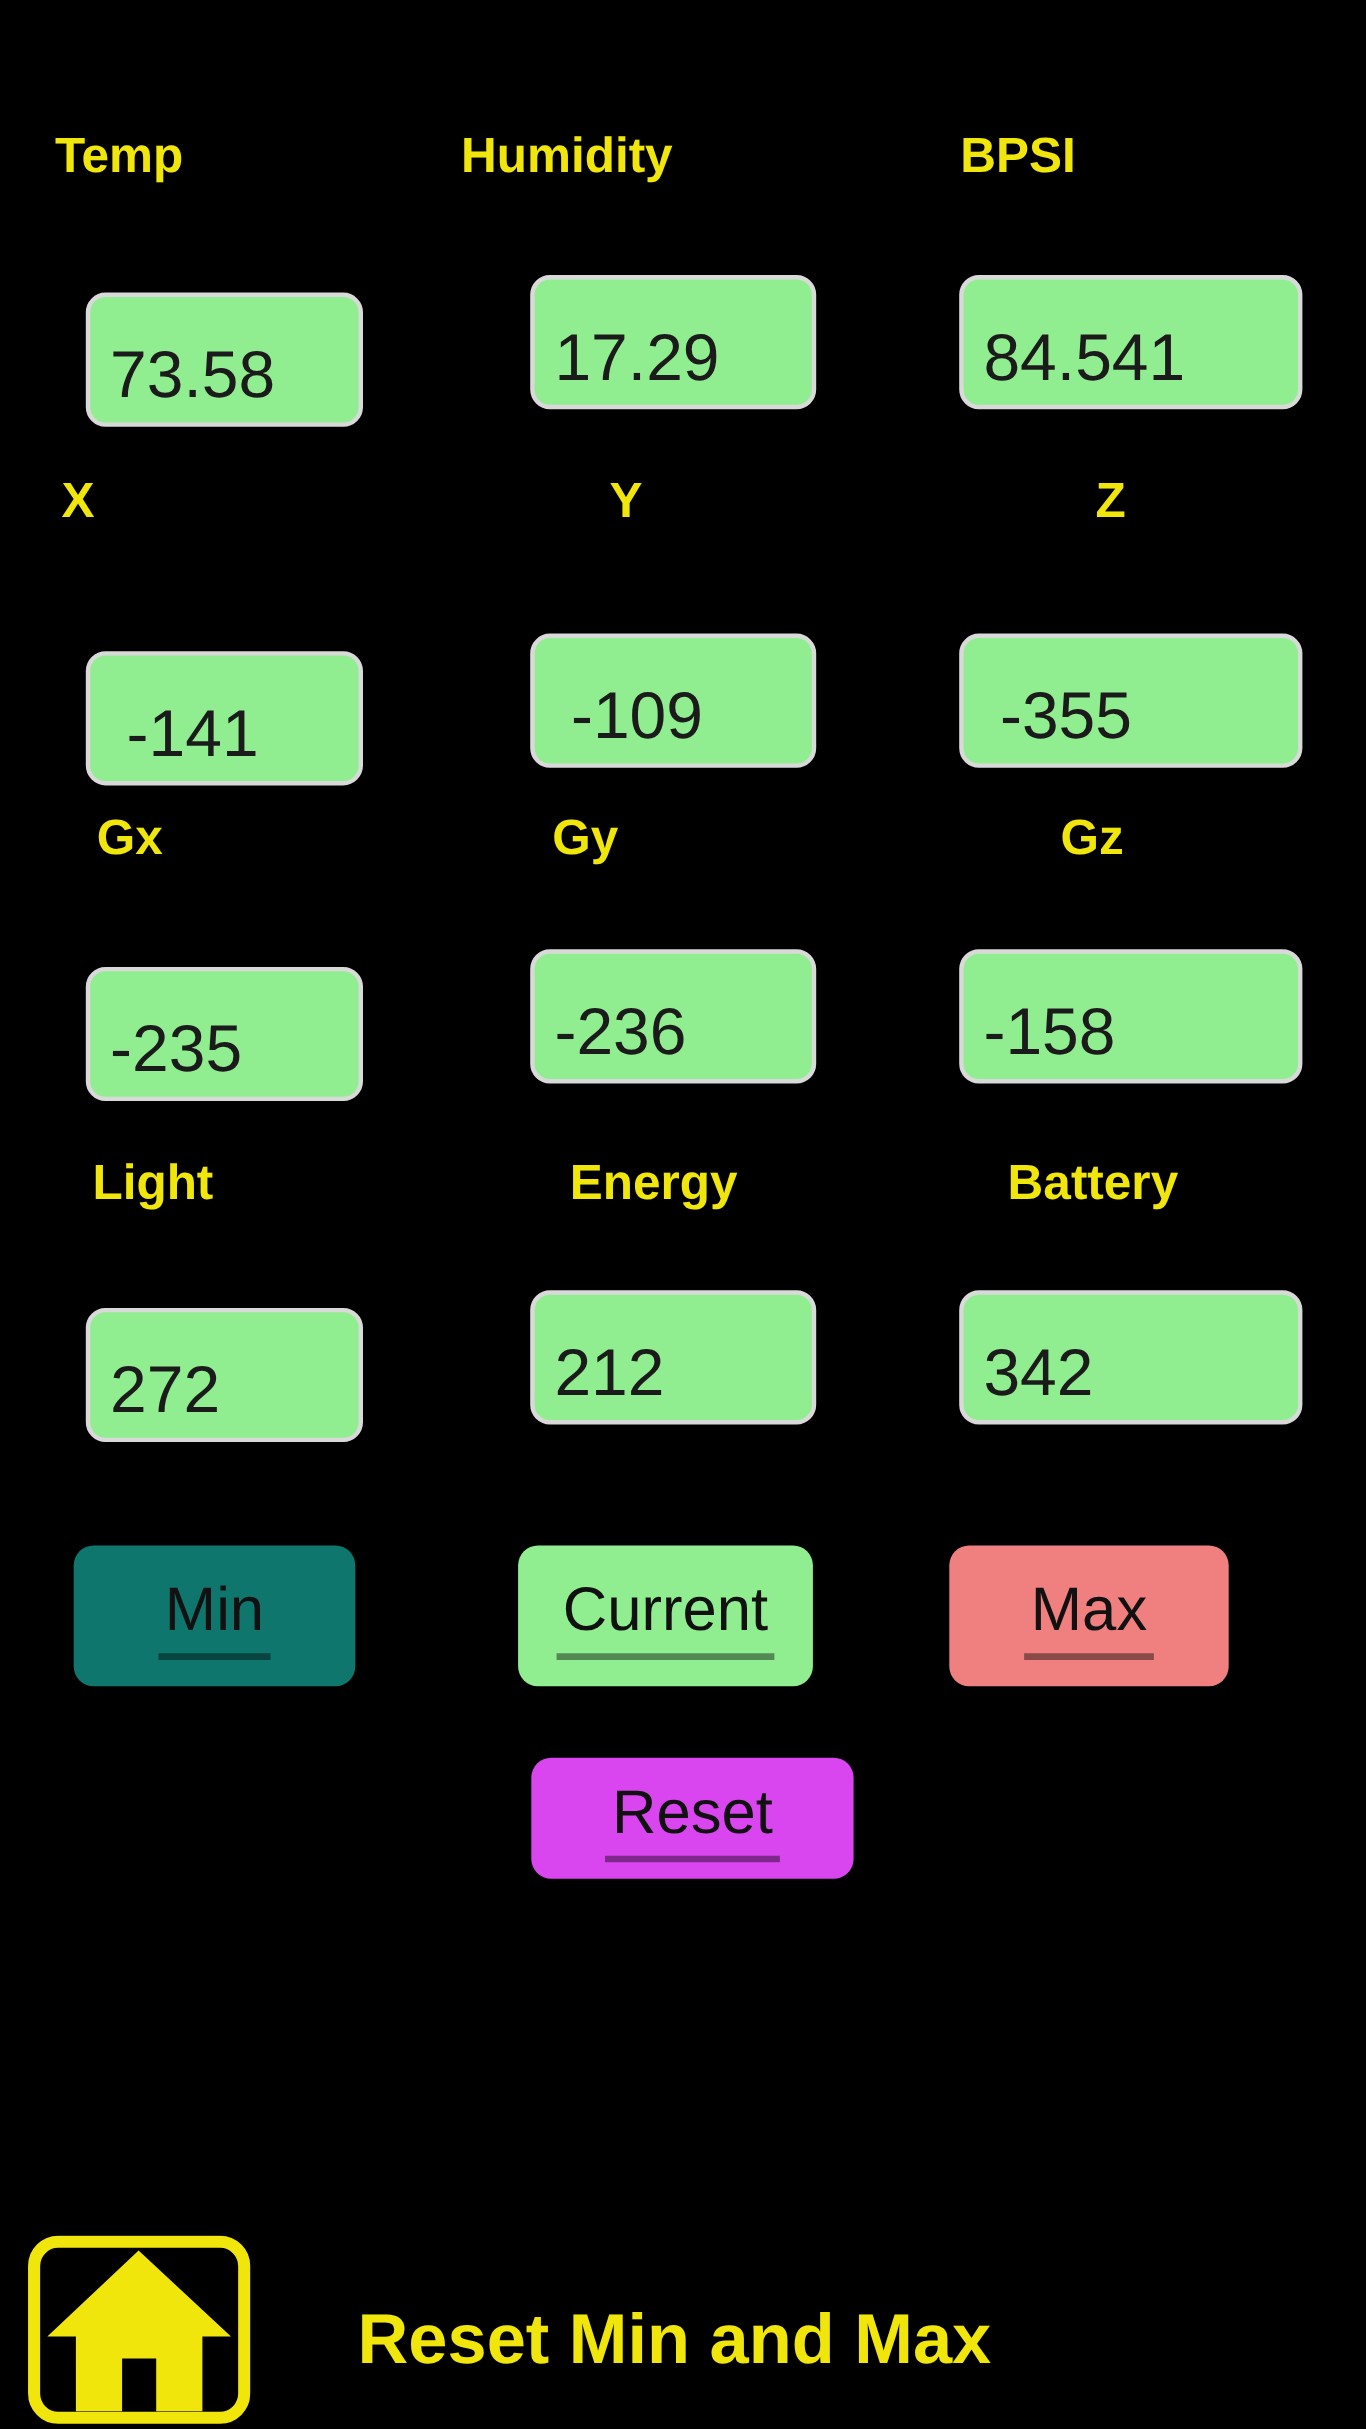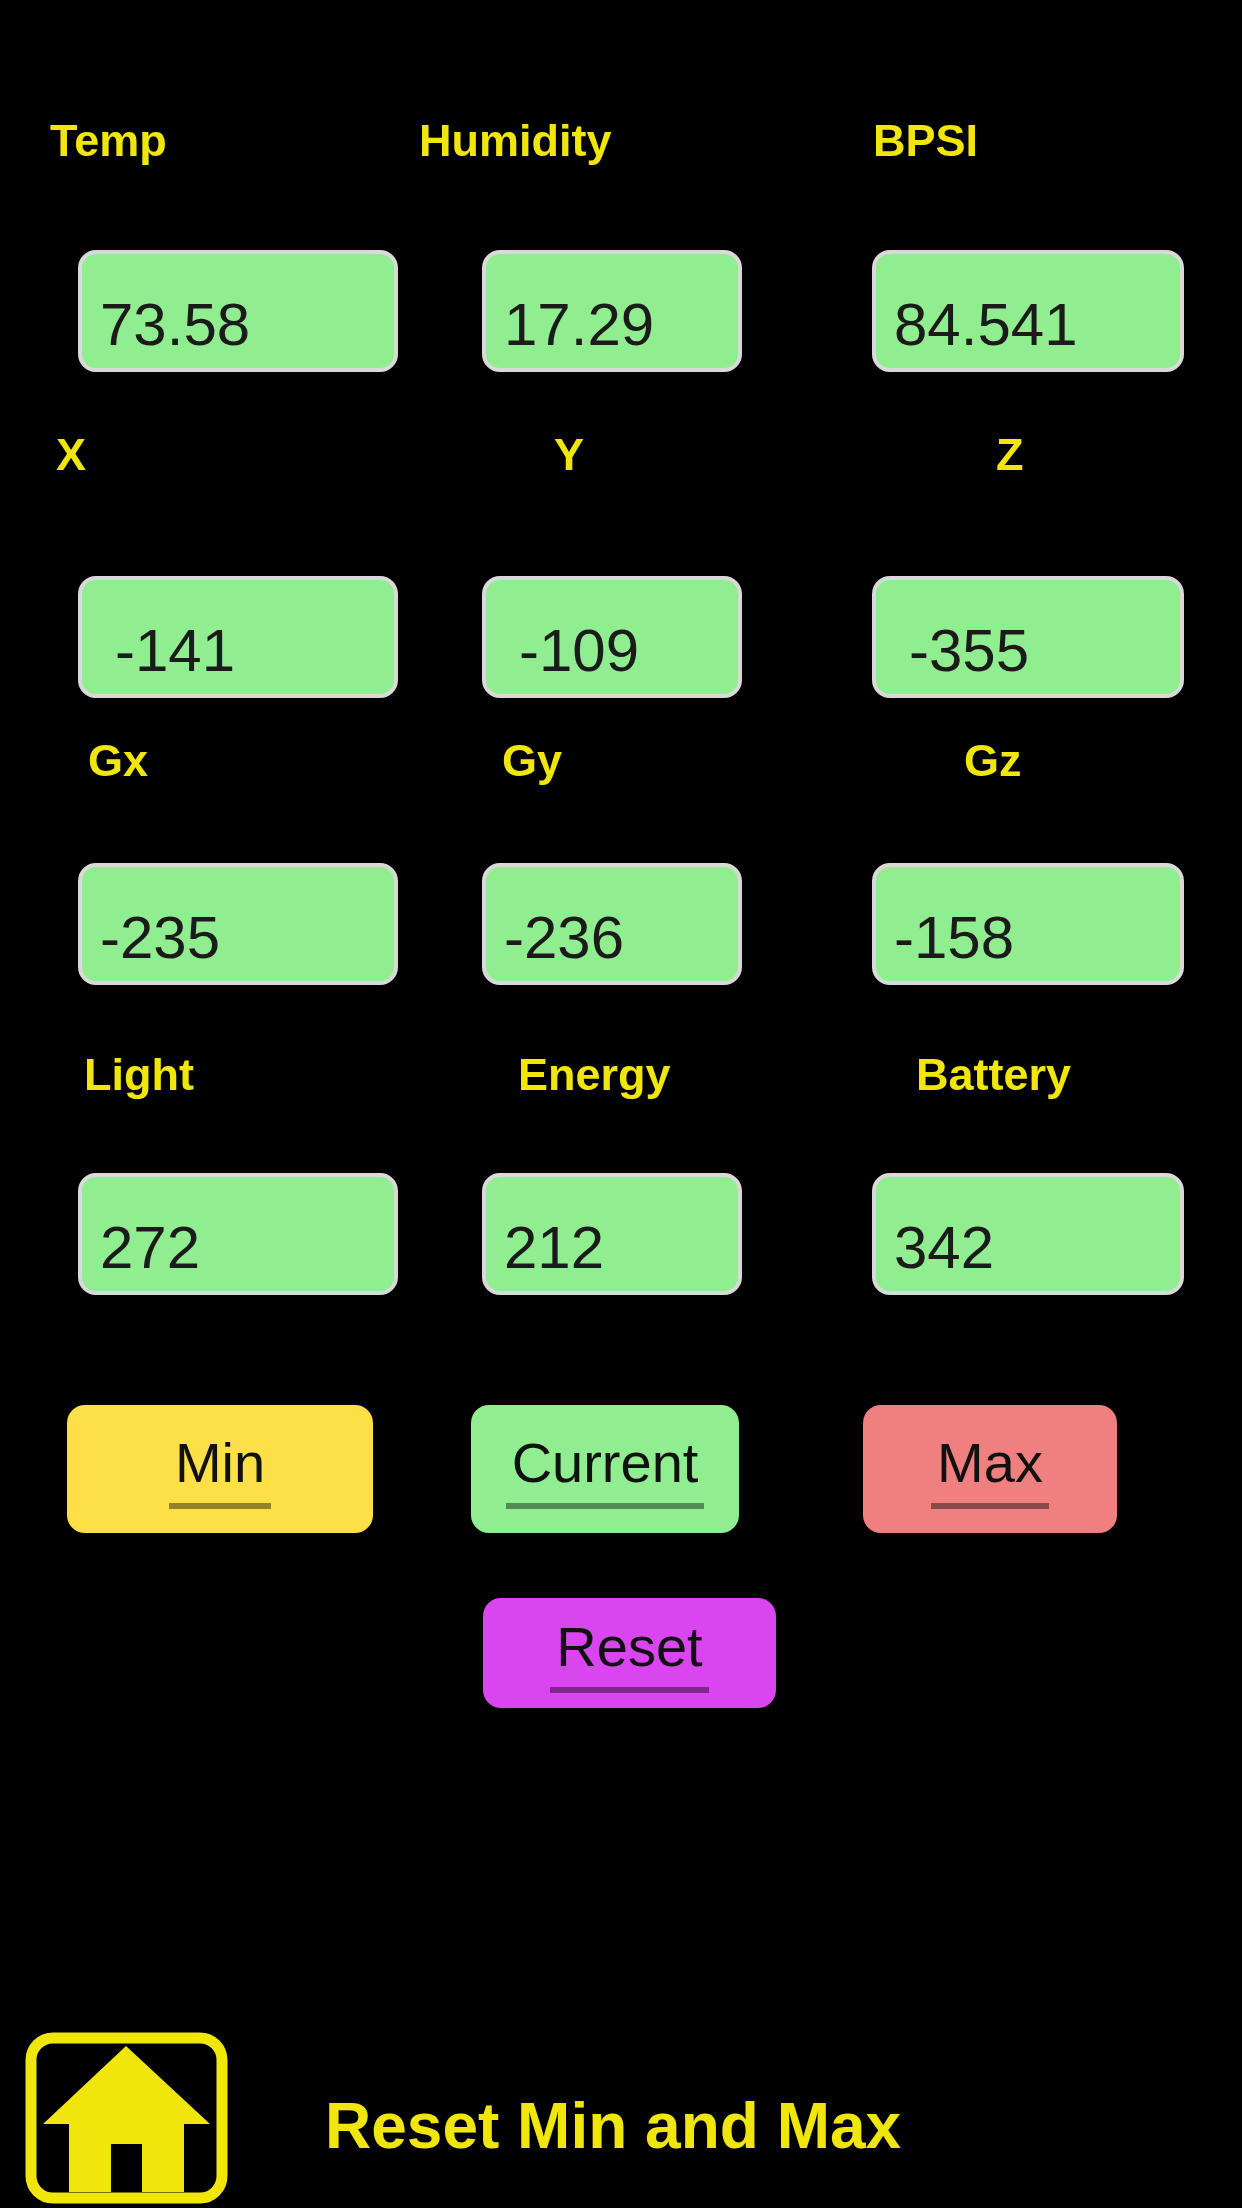--- a/index.html
+++ b/index.html
@@ -17,26 +17,26 @@
     font-family:"Liberation Sans", sans-serif; font-size:60px; color:#1b1b1b;
     padding:26px 10px 0 18px; outline:none;
   }
   .btn {
     position:absolute; border:none; border-radius:18px; height:128px;
     display:flex; align-items:center; justify-content:center;
     font-family:"Liberation Sans", sans-serif; font-size:56px; color:#111111;
     cursor:pointer; padding:0;
   }
   .btn .u { border-bottom:6px solid rgba(0,0,0,0.42); padding:0 6px 8px 6px; }
-  .btn-min     { left:67px;  top:1405px; width:306px; background:#fde047;justify-content:center; }
+  .btn-min     { left:67px;  top:1405px; width:256px; background:#0f766e;justify-content:center; }
   .btn-current { left:471px; top:1405px; width:268px; background:#90ee90; }
   .btn-max     { left:863px; top:1405px; width:254px; background:#f08080; }
   .btn-reset   { left:483px; top:1598px; width:293px; height:110px; background:#d946ef; }
   
-  .c1 { left:78px;  width:320px; }
+  .c1 { left:78px;  width:252px;margin-top:16px; }
   .c2 { left:482px; width:260px; }
   .c3 { left:872px; width:312px; }
   .r1 { top:250px; }
   .r2 { top:576px;padding-left:33px; }
   .r3 { top:863px; }
   .r4 { top:1173px; }
   #home-btn {
     position:absolute; left:25px; top:2032px; width:203px; height:172px;
     background:transparent; border:none; padding:0; cursor:pointer;
   }

